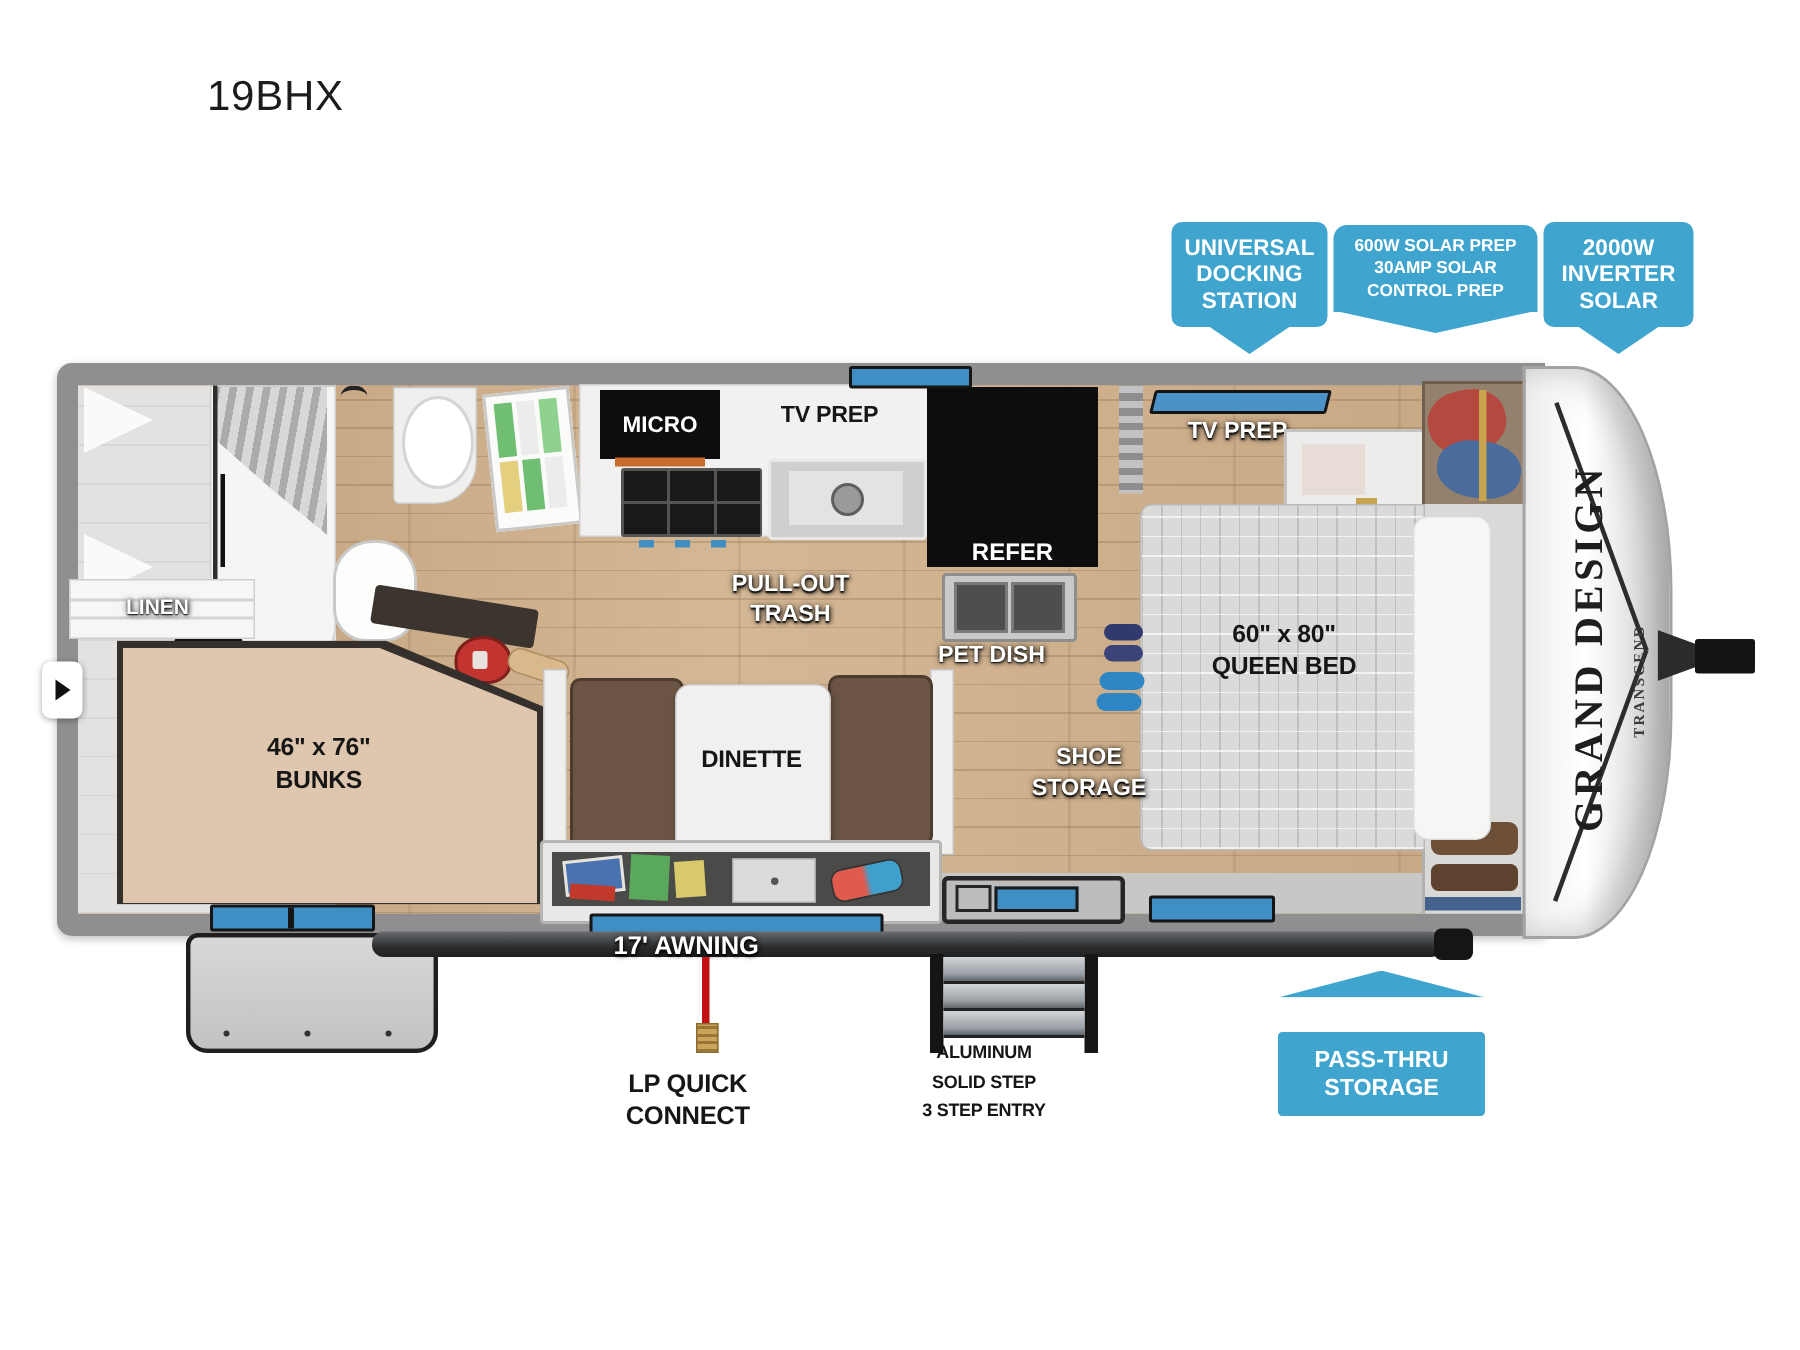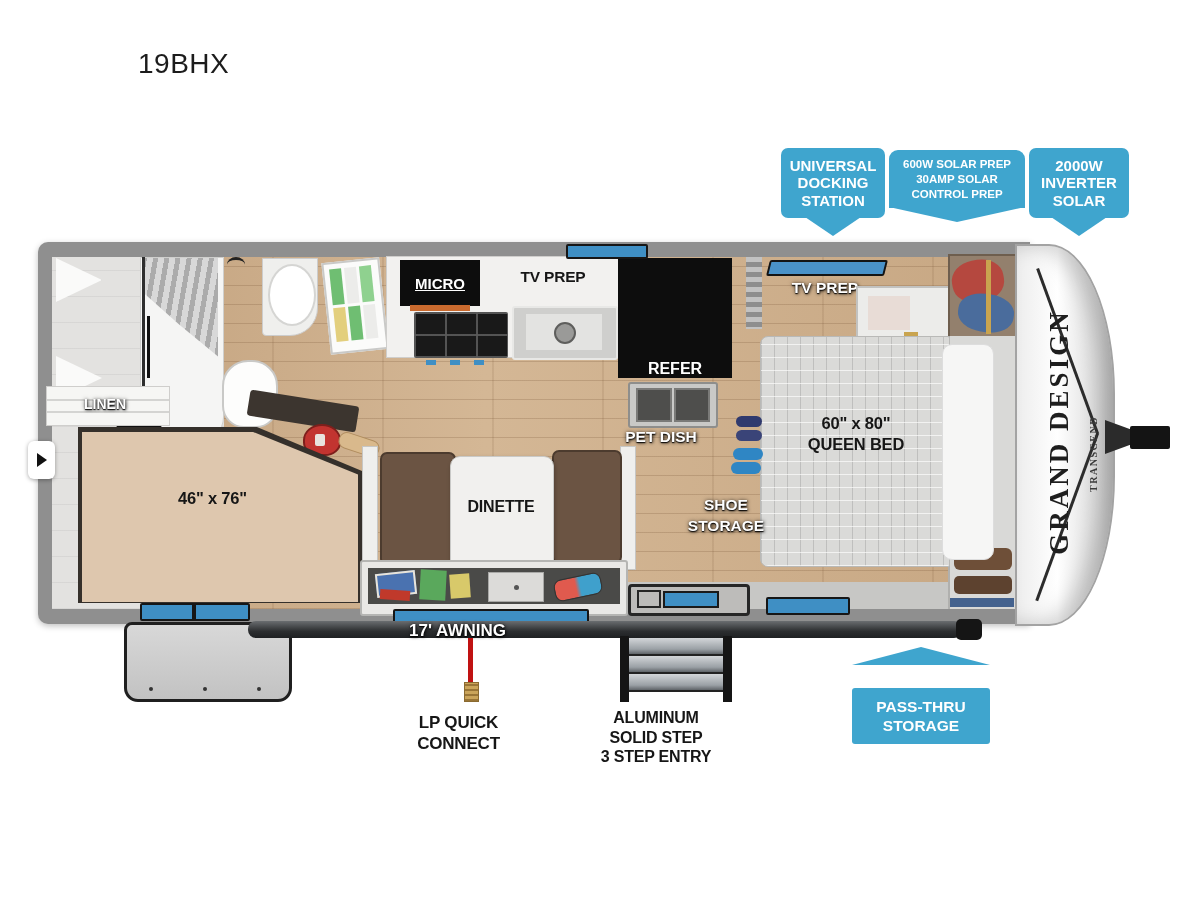--- a/index.html
+++ b/index.html
@@ -104,38 +104,42 @@
   <div class="abs" style="left:326px;top:260px;width:58px;height:92px;background:#fbfbfa;border:2px solid #c9c9c7;transform:rotate(-6deg);display:flex;flex-wrap:wrap;gap:3px;padding:5px;box-sizing:border-box;align-content:flex-start;">
     <div style="width:12px;height:36px;background:#6fbe72;"></div>
     <div style="width:12px;height:36px;background:#ececea;"></div>
     <div style="width:12px;height:36px;background:#8fd18f;"></div>
     <div style="width:12px;height:34px;background:#e3cf7d;"></div>
     <div style="width:12px;height:34px;background:#6fbe72;"></div>
     <div style="width:12px;height:34px;background:#ececea;"></div>
   </div>
 
   <div class="abs whiteunit" style="left:386px;top:256px;width:240px;height:100px;background:#f2f1ef;"></div>
-  <div class="abs blackbox" style="left:400px;top:260px;width:80px;height:46px;font-size:15px;text-decoration:underline;">
+  <div class="abs blackbox" style="left:400px;top:260px;width:80px;height:46px;font-size:15px;">
       <span>MICRO</span>
     </div>
   <div class="abs lblb" style="left:498px;top:268px;width:110px;font-size:15.5px;">TV PREP</div>
   <div class="abs" style="left:410px;top:305px;width:60px;height:6px;background:#c96a2e;"></div>
   <div class="abs" style="left:414px;top:312px;width:94px;height:46px;background:#191919;border-radius:2px;background-image:repeating-linear-gradient(90deg,rgba(90,90,90,.9) 0 2px,rgba(0,0,0,0) 2px 31px),repeating-linear-gradient(0deg,rgba(90,90,90,.9) 0 2px,rgba(0,0,0,0) 2px 22px);"></div>
   <div class="abs" style="left:426px;top:360px;width:10px;height:5px;background:#3f8fc4;"></div>
   <div class="abs" style="left:450px;top:360px;width:10px;height:5px;background:#3f8fc4;"></div>
   <div class="abs" style="left:474px;top:360px;width:10px;height:5px;background:#3f8fc4;"></div>
   <div class="abs" style="left:512px;top:306px;width:102px;height:50px;background:#cfcfcd;border:2px solid #e8e8e6;border-radius:3px;">
     <div style="position:absolute;left:12px;top:6px;width:76px;height:36px;background:#e3e3e1;"></div>
     <div style="position:absolute;left:40px;top:14px;width:18px;height:18px;background:#9a9a98;border:2px solid #5e5e5c;border-radius:50%;"></div>
   </div>
 
   <div class="abs blackbox" style="left:618px;top:258px;width:114px;height:120px;font-size:16px;align-items:flex-end;">
       <span>REFER</span>
     </div>
 
+  <div class="abs lblw" style="left:467px;top:380px;width:120px;font-size:15.5px;line-height:20px;">
+    <div>PULL-OUT</div>
+    <div>TRASH</div>
+  </div>
 
   <div class="abs" style="left:628px;top:382px;width:86px;height:42px;background:#c9c9c7;border:2px solid #8e8e8c;border-radius:3px;">
     <div style="position:absolute;left:6px;top:4px;width:32px;height:30px;background:#4e4e4c;border:2px solid #7a7a78;"></div>
     <div style="position:absolute;left:44px;top:4px;width:32px;height:30px;background:#4e4e4c;border:2px solid #7a7a78;"></div>
   </div>
   <div class="abs lblw" style="left:606px;top:428px;width:110px;font-size:15.5px;">PET DISH</div>
 
   <div class="abs" style="left:746px;top:257px;width:16px;height:72px;background:repeating-linear-gradient(180deg,#c2c2c2 0 5px,#8e8e8e 5px 10px);"></div>
 
   <div class="abs" style="left:566px;top:244px;width:78px;height:11px;" class2="window">
@@ -172,20 +176,21 @@
   <div class="abs" style="left:731px;top:462px;width:30px;height:12px;background:#2f86c4;border-radius:6px;"></div>
   <div class="abs lblw" style="left:666px;top:494px;width:120px;font-size:15.5px;line-height:21px;">
     <div>SHOE</div>
     <div>STORAGE</div>
   </div>
 
   <div class="abs" style="left:78px;top:427px;width:284px;height:176px;background:#35302b;clip-path:polygon(0 0,63% 0,100% 25%,100% 100%,0 100%);"></div>
   <div class="abs" style="left:82px;top:432px;width:276px;height:170px;background:#dec7ae;clip-path:polygon(0 0,62% 0,100% 25%,100% 100%,0 100%);"></div>
   <div class="abs lblb" style="left:95px;top:487px;width:235px;font-size:16.5px;line-height:22px;">
     <div>46" x 76"</div>
+    <div>BUNKS</div>
   </div>
 
   <div class="abs" style="left:362px;top:446px;width:14px;height:122px;background:#efefed;border:1px solid #c6c6c4;"></div>
   <div class="abs" style="left:620px;top:446px;width:14px;height:122px;background:#efefed;border:1px solid #c6c6c4;"></div>
   <div class="abs bench" style="left:380px;top:452px;width:72px;height:110px;"></div>
   <div class="abs bench" style="left:552px;top:450px;width:66px;height:110px;"></div>
   <div class="abs" style="left:450px;top:456px;width:102px;height:128px;background:#f1f0ee;border:1px solid #c9c9c7;border-radius:10px;box-shadow:1px 2px 4px rgba(0,0,0,.25);"></div>
   <div class="abs lblb" style="left:448px;top:498px;width:106px;font-size:16px;">DINETTE</div>
 
   <div class="abs" style="left:360px;top:560px;width:264px;height:52px;background:#e9e8e6;border:2px solid #b5b5b3;border-radius:3px;">
@@ -235,21 +240,21 @@
   <div class="abs lblb" style="left:396px;top:712px;width:125px;font-size:17px;line-height:21px;">
     <div>LP QUICK</div>
     <div>CONNECT</div>
   </div>
 
   <div class="abs" style="left:620px;top:636px;width:9px;height:66px;background:#151515;"></div>
   <div class="abs" style="left:723px;top:636px;width:9px;height:66px;background:#151515;"></div>
   <div class="abs tread" style="left:629px;top:638px;width:94px;height:16px;"></div>
   <div class="abs tread" style="left:629px;top:656px;width:94px;height:16px;"></div>
   <div class="abs tread" style="left:629px;top:674px;width:94px;height:16px;"></div>
-  <div class="abs lblb" style="left:576px;top:708px;width:160px;font-size:16px;line-height:19.5px;">
+  <div class="abs lblb" style="left:576px;top:692px;width:160px;font-size:12px;line-height:19.5px;">
     <div>ALUMINUM</div>
     <div>SOLID STEP</div>
     <div>3 STEP ENTRY</div>
   </div>
 
   <div class="abs tipup" style="left:852px;top:647px;width:138px;height:18px;"></div>
   <div class="abs callout" style="left:852px;top:688px;width:138px;height:56px;font-size:15.5px;line-height:19px;border-radius:3px;">
     <div>PASS-THRU</div>
     <div>STORAGE</div>
   </div>

